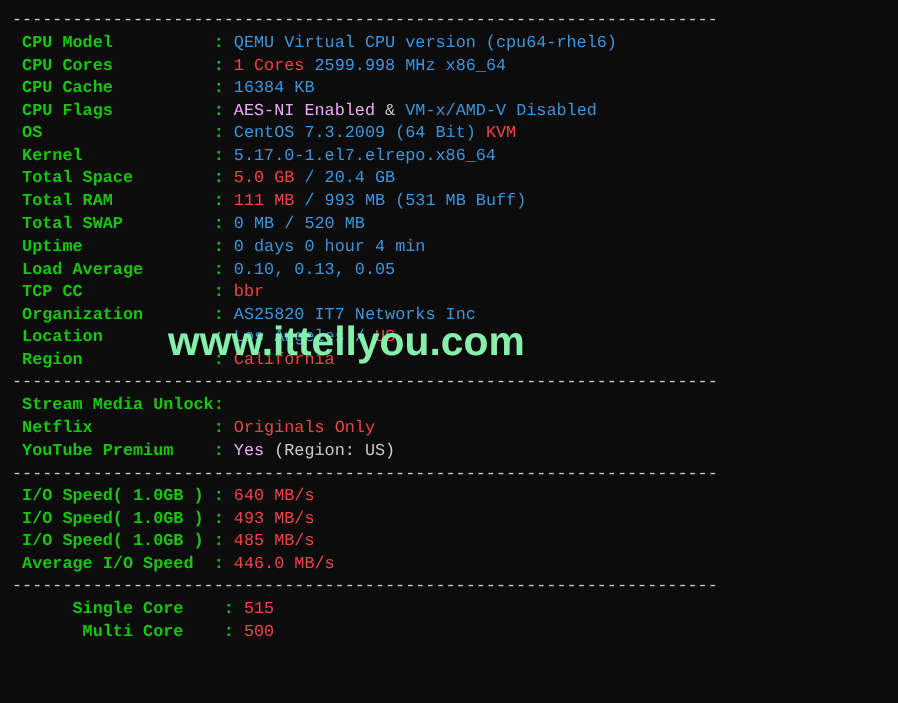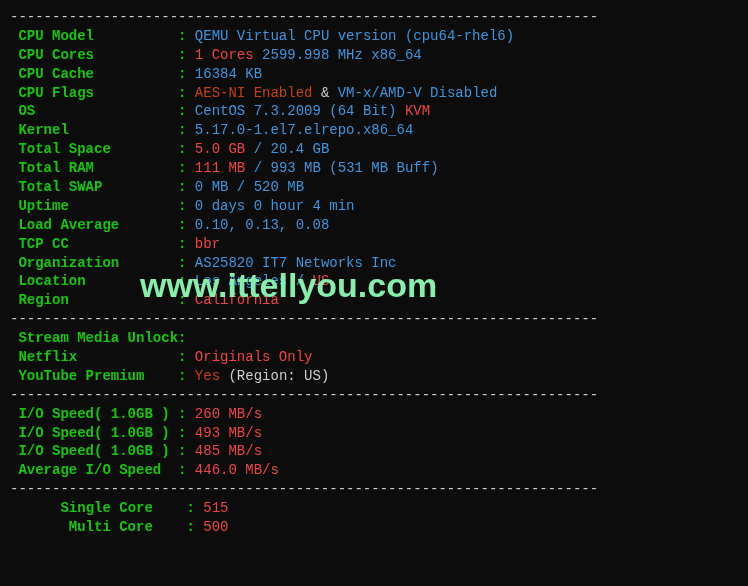--- a/index.html
+++ b/index.html
@@ -19,21 +19,21 @@
   .label {
     color: #16c60c;
     font-weight: bold;
   }
   .colon {
     color: #16c60c;
     font-weight: bold;
   }
   .cyan { color: #3a96dd; }
   .yellow { color: #ef4444; }
-  .green { color: #c2410c; }
+  .green { color: #f0abfc; }
   .red { color: #e74856; }
   .white { color: #cccccc; }
   .dashes {
     color: #cccccc;
     white-space: pre;
     letter-spacing: 0;
   }
   .watermark {
     position: absolute;
     top: 255px;
@@ -70,21 +70,21 @@
 <div class="row"><span class="label"> <span>Kernel</span>             </span><span class="colon">: </span><span class="cyan">5.17.0-1.el7.elrepo.x86_64</span></div>
 
 <div class="row"><span class="label"> <span>Total Space</span>        </span><span class="colon">: </span><span class="yellow">5.0 GB</span><span class="cyan"> / </span><span class="cyan">20.4 GB</span></div>
 
 <div class="row"><span class="label"> <span>Total RAM</span>          </span><span class="colon">: </span><span class="yellow">111 MB</span><span class="cyan"> / </span><span class="cyan">993 MB</span><span class="cyan"> (531 MB Buff)</span></div>
 
 <div class="row"><span class="label"> <span>Total SWAP</span>         </span><span class="colon">: </span><span class="cyan">0 MB / 520 MB</span></div>
 
 <div class="row"><span class="label"> <span>Uptime</span>             </span><span class="colon">: </span><span class="cyan">0 days 0 hour 4 min</span></div>
 
-<div class="row"><span class="label"> <span>Load Average</span>       </span><span class="colon">: </span><span class="cyan">0.10, 0.13, 0.08</span></div>
+<div class="row"><span class="label"> <span>Load Average</span>       </span><span class="colon">: </span><span class="cyan">0.10, 0.13, 0.05</span></div>
 
 <div class="row"><span class="label"> <span>TCP CC</span>             </span><span class="colon">: </span><span class="yellow">bbr</span></div>
 
 <div class="row"><span class="label"> <span>Organization</span>       </span><span class="colon">: </span><span class="cyan">AS25820 IT7 Networks Inc</span></div>
 
 <div class="row"><span class="label"> <span>Location</span>           </span><span class="colon">: </span><span class="cyan">Los Angeles</span><span class="cyan"> / </span><span class="yellow">US</span></div>
 
 <div class="row"><span class="label"> <span>Region</span>             </span><span class="colon">: </span><span class="yellow">California</span></div>
 
 <div class="dashes">----------------------------------------------------------------------</div>
@@ -92,21 +92,21 @@
 <div class="row"><span class="label"> <span>Stream Media Unlock</span></span><span class="colon">:</span></div>
 
 <div class="row"><span class="label"> <span>Netflix</span>            </span><span class="colon">: </span><span class="yellow">Originals Only</span></div>
 
 <div class="row"><span class="label"> <span>YouTube Premium</span>    </span><span class="colon">: </span><span class="green">Yes </span><span class="white">(Region: US)</span></div>
 
 
 
 <div class="dashes">----------------------------------------------------------------------</div>
 
-<div class="row"><span class="label"> <span>I/O Speed( 1.0GB )</span> </span><span class="colon">: </span><span class="yellow">260 MB/s</span></div>
+<div class="row"><span class="label"> <span>I/O Speed( 1.0GB )</span> </span><span class="colon">: </span><span class="yellow">640 MB/s</span></div>
 
 <div class="row"><span class="label"> <span>I/O Speed( 1.0GB )</span> </span><span class="colon">: </span><span class="yellow">493 MB/s</span></div>
 
 <div class="row"><span class="label"> <span>I/O Speed( 1.0GB )</span> </span><span class="colon">: </span><span class="yellow">485 MB/s</span></div>
 
 <div class="row"><span class="label"> <span>Average I/O Speed</span>  </span><span class="colon">: </span><span class="yellow">446.0 MB/s</span></div>
 
 <div class="dashes">----------------------------------------------------------------------</div>
 
 

